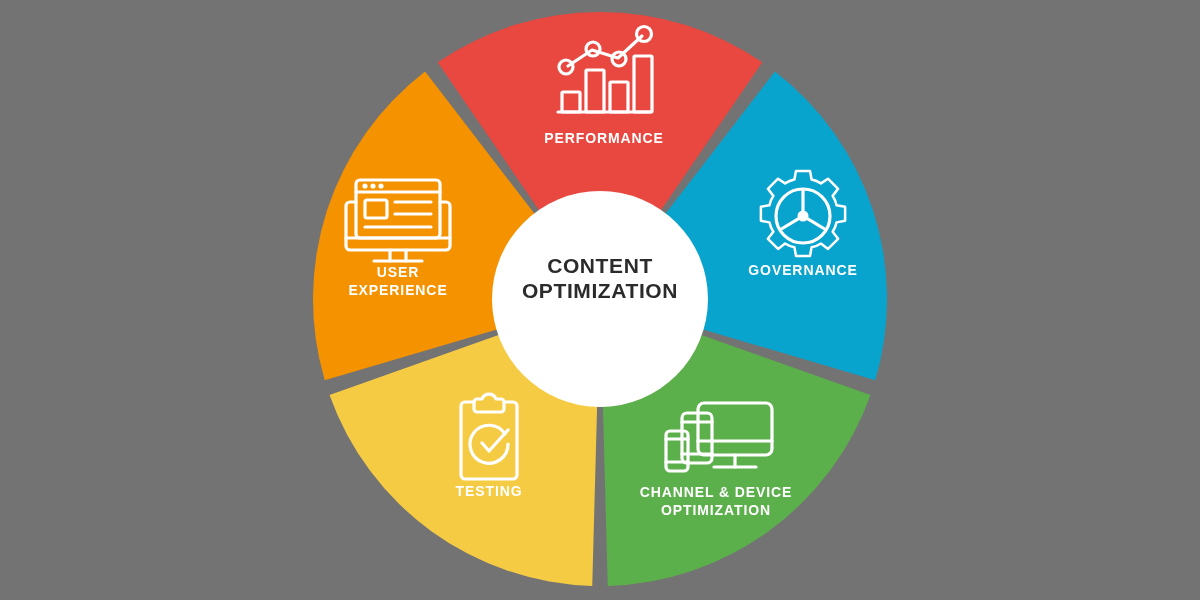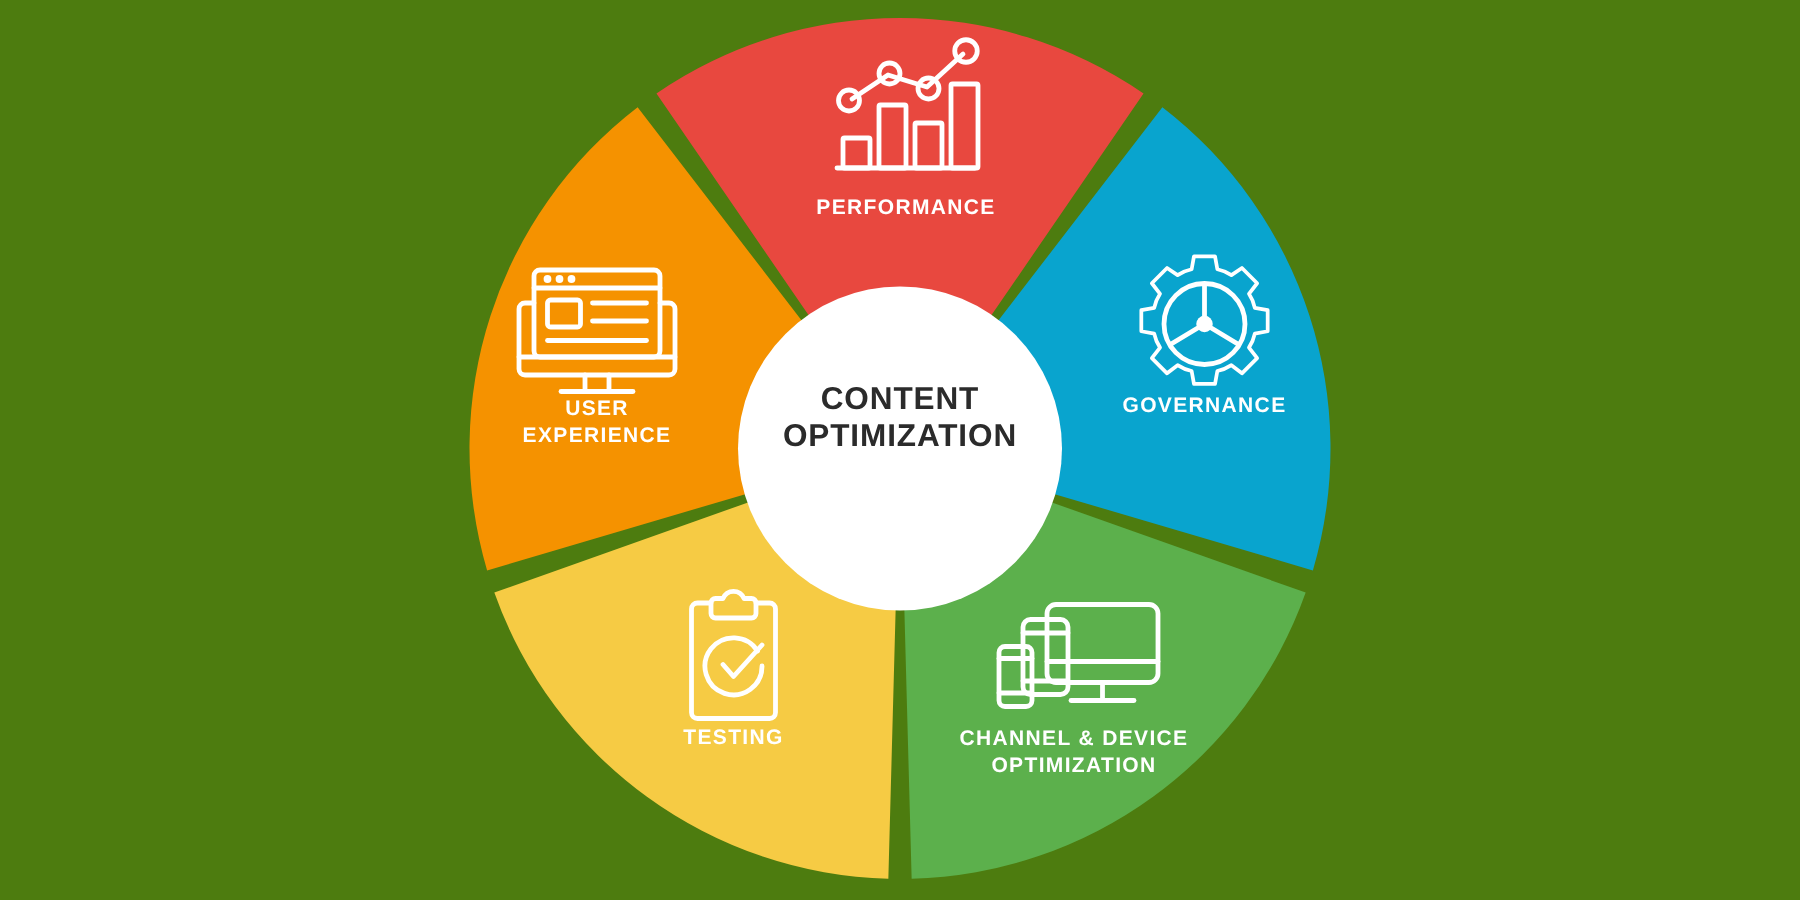--- a/index.html
+++ b/index.html
@@ -31,21 +31,21 @@
     fill:#2b2b2b;
     text-anchor:middle;
     dominant-baseline:middle;
   }
   .ico { fill:none; stroke:#ffffff; stroke-width:3.2; stroke-linecap:round; stroke-linejoin:round; }
   .ico-f { fill:#ffffff; stroke:none; }
 </style>
 </head>
 <body>
 
-<div id="stage" style="background: #4d7c0f; padding-left: 39px;">
+<div id="stage" style="background: #737373; padding-left: 39px;">
 
   <svg id="wheel" viewBox="0 0 1200 600">
 
     <defs>
 
       <clipPath id="clip-perf">
           <path id="cp-perf" d="M 437.6478781907063 62.3340148140839 A 287 287 0 0 1 762.3521218092937 62.33401481408393
           L 658.831430899535 213.2395036260095 A 104 104 0 0 0 541.168569100465 213.23950362600948 Z"></path>
         </clipPath>
       <clipPath id="clip-gov">

